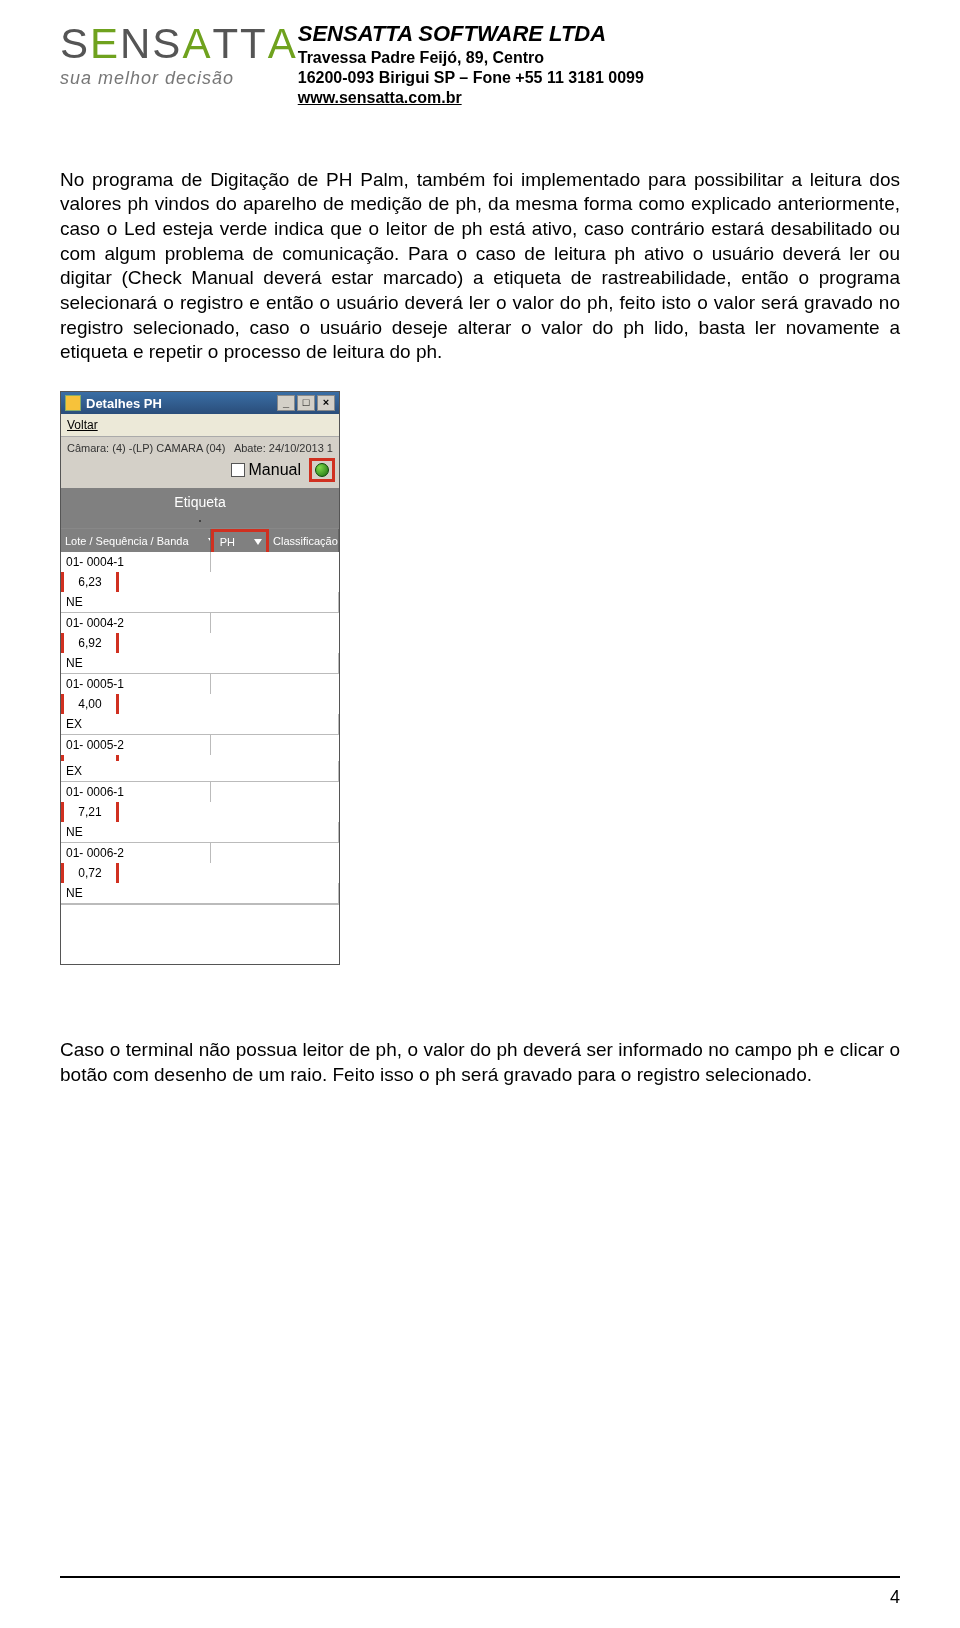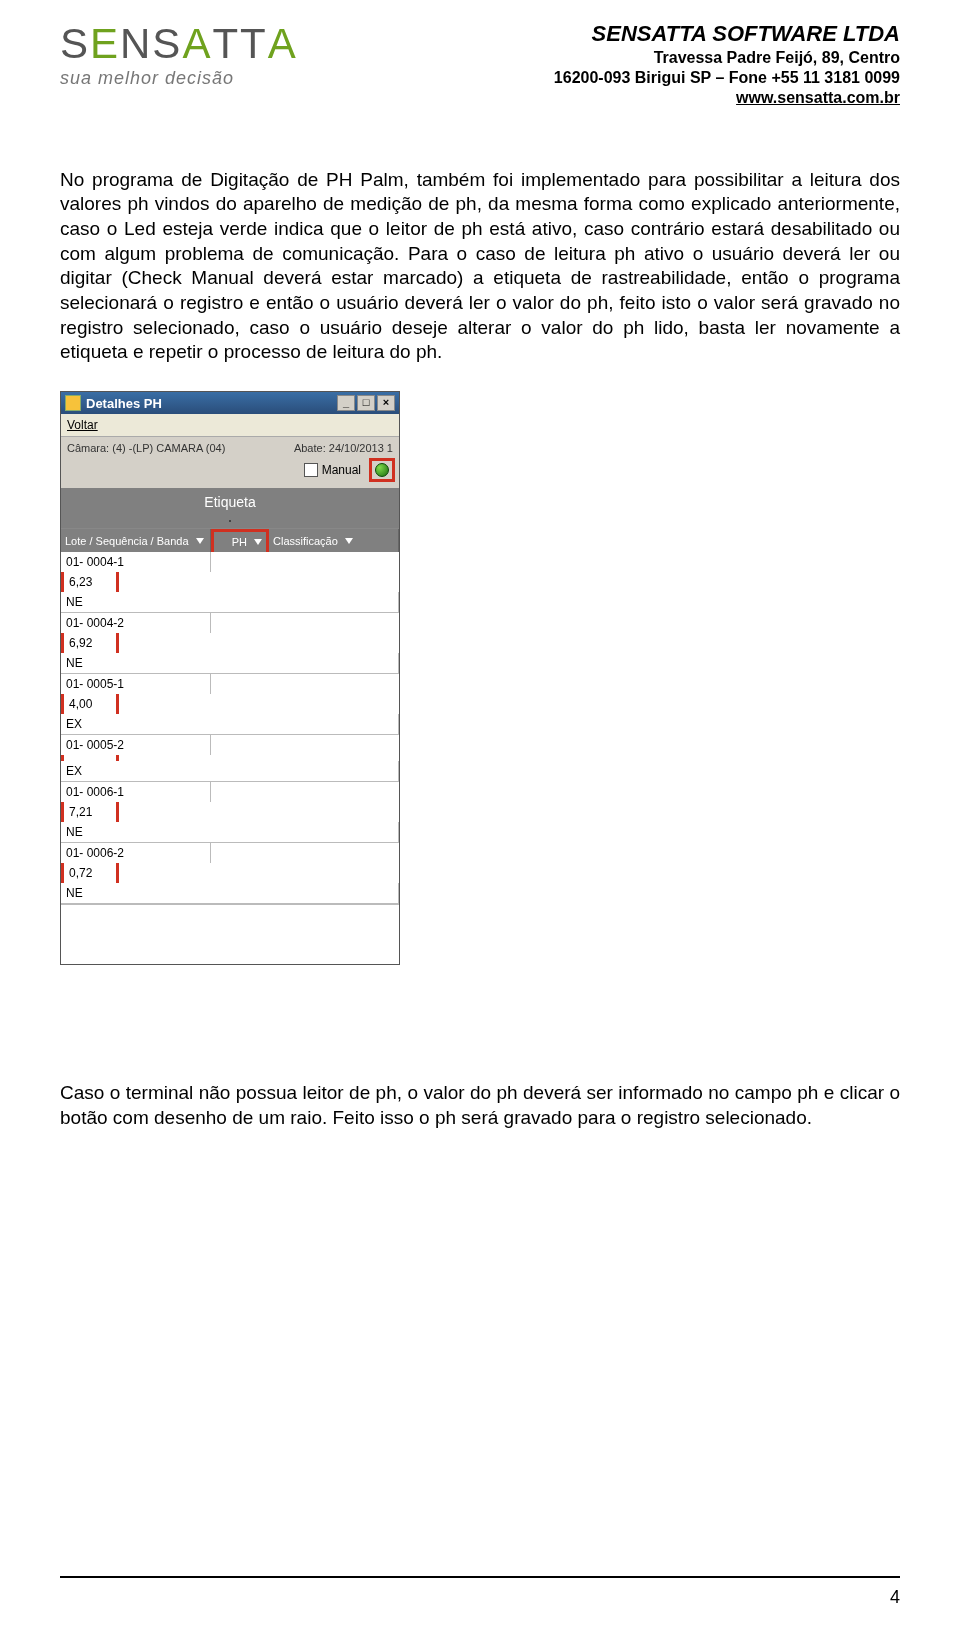--- a/index.html
+++ b/index.html
@@ -25,21 +25,21 @@
     font-family: Arial, sans-serif;
     font-size: 42px;
     font-weight: 300;
     letter-spacing: 2px;
     color: #555;
   }
   .logo-main .accent { color: #6fa21e; font-weight: 400; }
   .tagline { font-size: 18px; color: #777; font-style: italic; letter-spacing: 1px; }
   .company-info {
     flex: 1;
-    text-align: right;
+    text-align: left;
     font-weight: bold;
     font-size: 16px;
     line-height: 1.25;
   }
   .company-info .name { font-size: 22px; font-style: italic; }
   .company-info .url { text-decoration: underline; color: #000; }
 
   
   .section-title {
     font-size: 26px;
@@ -48,26 +48,26 @@
   }
   .body-text {
     font-size: 19px;
     line-height: 1.3;
     text-align: justify;
     margin-bottom: 26px;
   }
 
   
   .palm-window {
-    width: 340px;
+    width: 280px;
     border: 1px solid #555;
     background: #d4d0c8;
     font-family: Tahoma, Arial, sans-serif;
     font-size: 12px;
-    margin-bottom: 116px;
+    margin-bottom: 73px;
   }
   .titlebar {
     display: flex;
     align-items: center;
     background: linear-gradient(#3a6ea5,#2a4d7a);
     color: #fff;
     padding: 3px 4px;
     font-weight: bold;
     font-size: 13px;
   }
@@ -110,21 +110,21 @@
     align-items: center;
     padding: 2px 4px 6px 4px;
     gap: 4px;
   }
   .chkbox {
     width: 14px; height: 14px;
     background: #fff;
     border: 1px solid #555;
     display: inline-block;
   }
-  .manual-label { font-size: 12px; margin-right: 4px; }
+  .manual-label { font-size: 16px; margin-right: 4px; }
   .led-wrap {
     width: 26px; height: 24px;
     border: 3px solid #d03020;
     display: flex;
     align-items: center;
     justify-content: center;
     background: #d4d0c8;
   }
   .led {
     width: 14px; height: 14px;
@@ -157,41 +157,41 @@
     display: flex;
     background: #808080;
     color: #fff;
     font-size: 11px;
   }
   .gh-cell {
     padding: 4px 4px;
     border-right: 1px solid #666;
     display: flex;
     align-items: center;
-    gap: 7px;
+    gap: 19px;
     overflow: hidden;
     white-space: nowrap;
   }
   .dd { width:0;height:0;border-left:4px solid transparent;border-right:4px solid transparent;border-top:6px solid #fff;display:inline-block; }
   .col-lote { width: 150px; }
   .col-ph   { width: 58px; text-align: right; justify-content: flex-end; }
   .col-class{ flex:1; }
 
   .grid-row {
     display: flex;
     background: #fff;
     border-bottom: 1px solid #bbb;
     font-size: 12px;
     flex-direction: column;
   }
   .g-cell {
     padding: 3px 5px;
     border-right: 1px solid #bbb;
   }
-  .g-cell.col-ph { text-align: left; }
+  .g-cell.col-ph { text-align: center; }
   .ph-outline {
     border-left: 3px solid #d03020;
     border-right: 3px solid #d03020;
   }
   
   .grid-header .col-ph { border-top: 3px solid #d03020; }
   .grid-row:last-child .col-ph { border-bottom: 3px solid #d03020; }
 
   .grid-blank {
     background: #fff;

